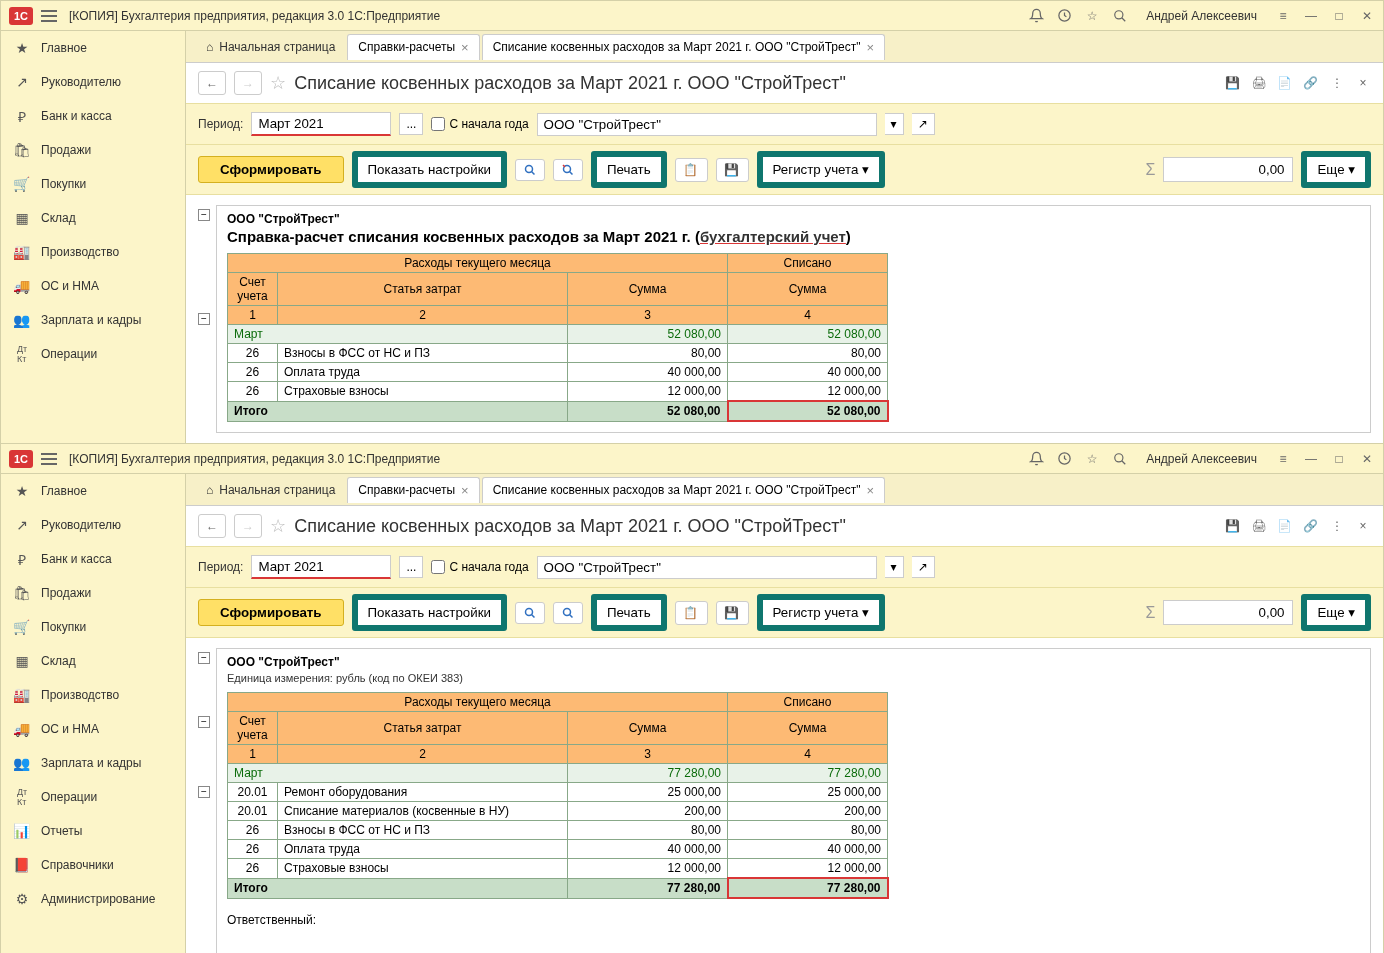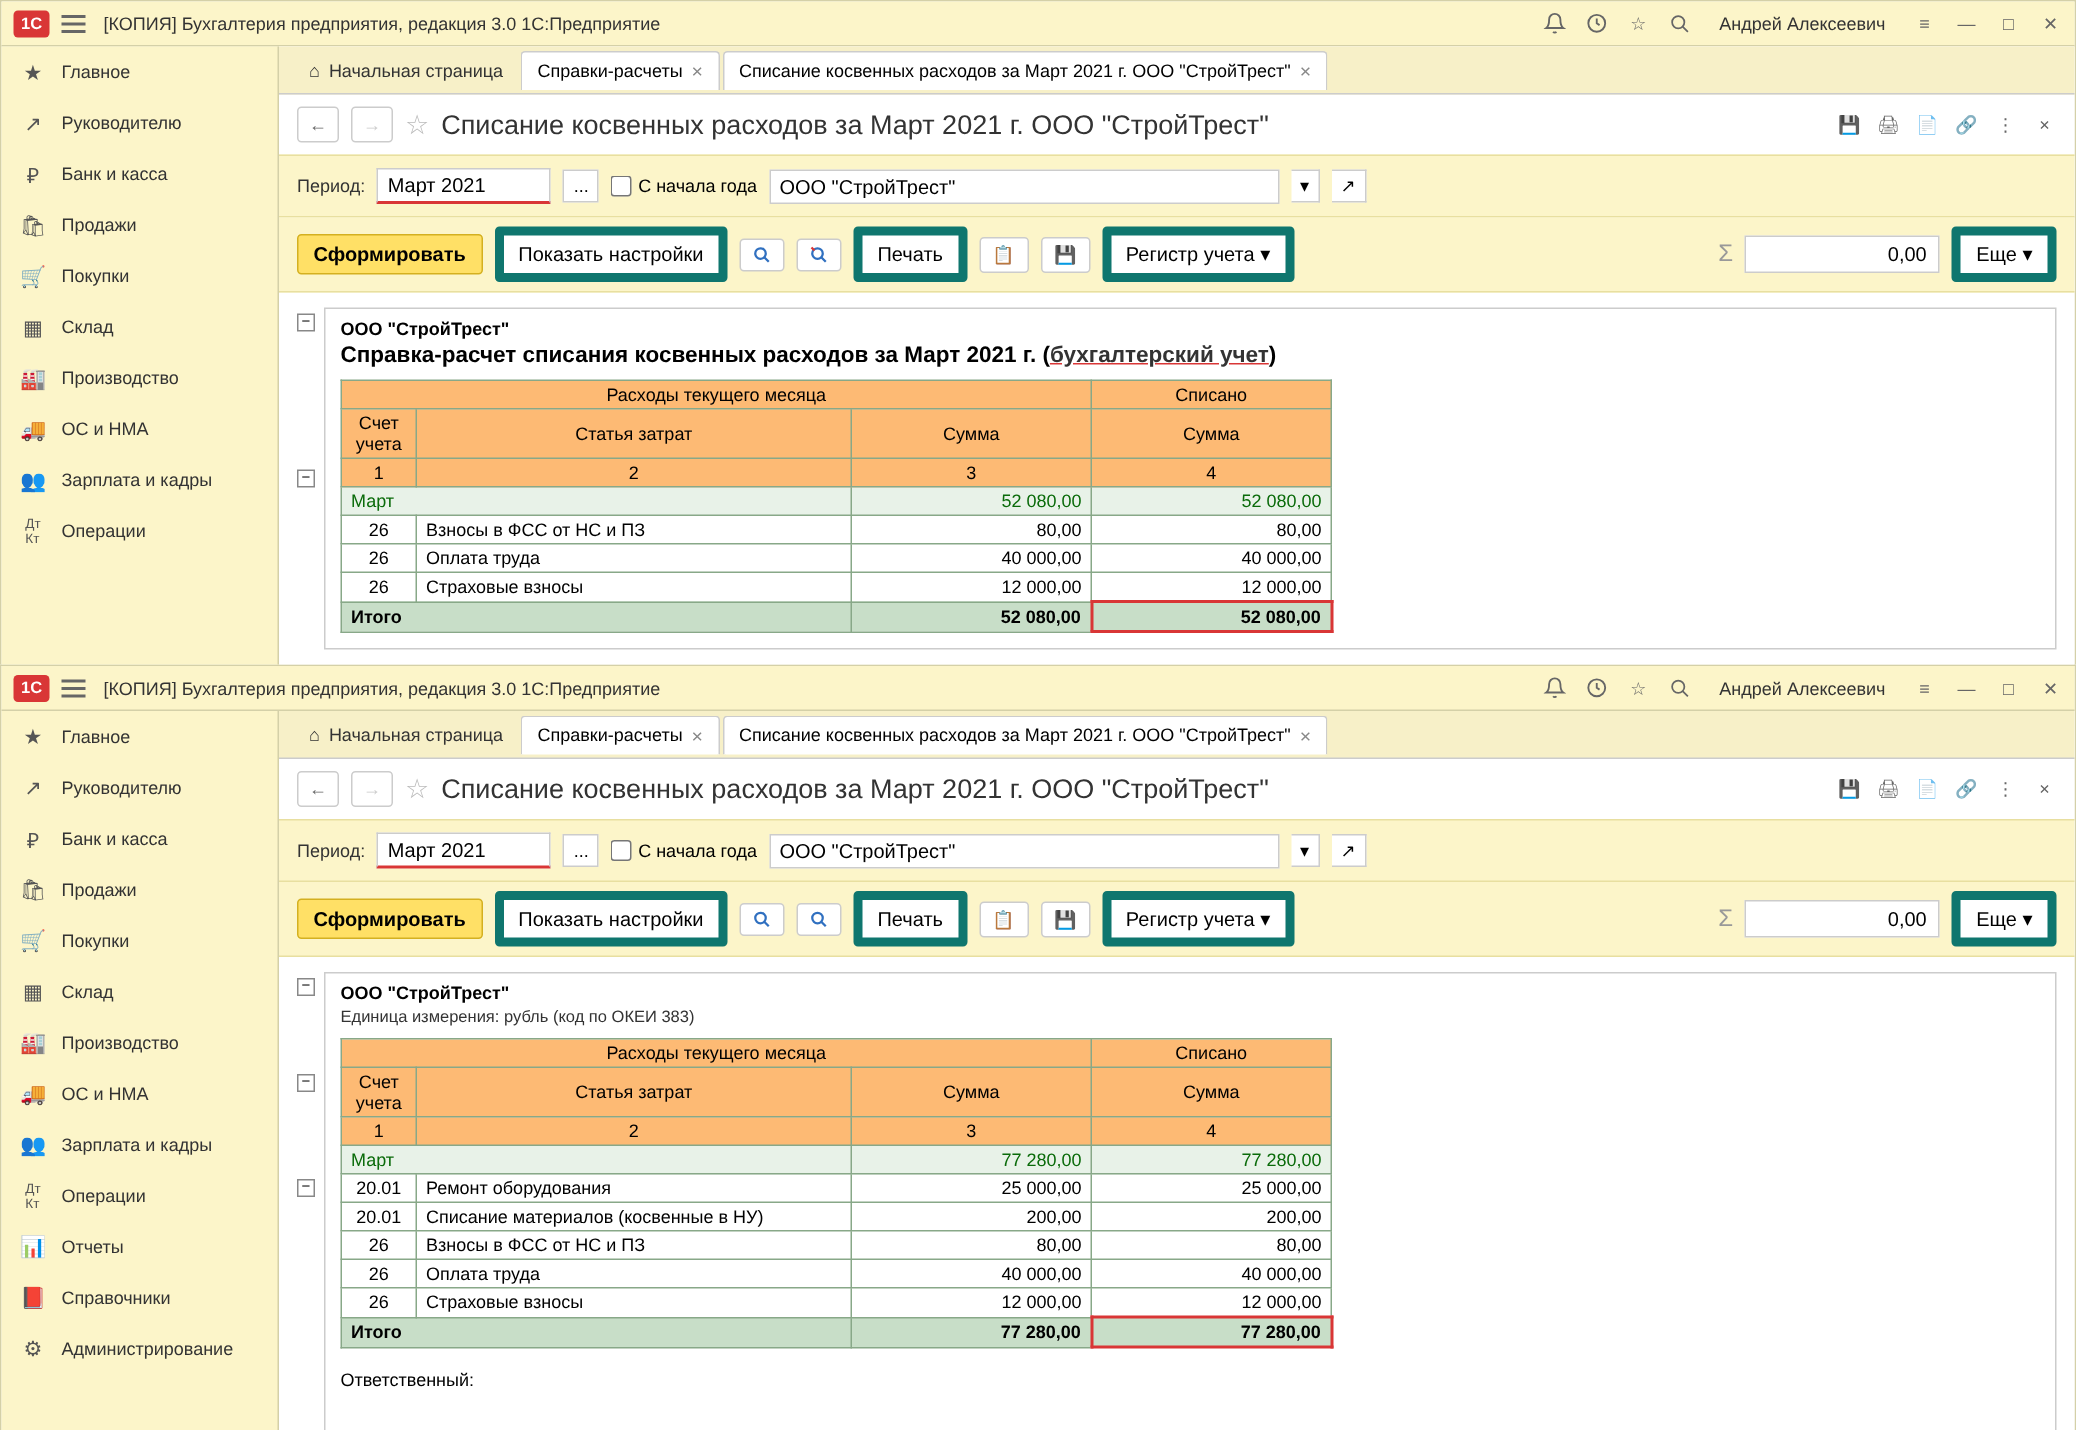--- a/index.html
+++ b/index.html
@@ -28,29 +28,29 @@
   .close-x { color: #888; cursor: pointer; font-size: 13px; }
   
   .page-header { display: flex; align-items: center; padding: 8px 12px; gap: 8px; }
   .nav-btn { width: 28px; height: 24px; border: 1px solid #ccc; background: #fff; border-radius: 3px; display: flex; align-items: center; justify-content: center; cursor: pointer; color: #666; }
   .star-btn { color: #bbb; font-size: 18px; cursor: pointer; }
   .page-title { font-size: 18px; font-weight: normal; color: #333; flex: 1; }
   .header-actions { display: flex; gap: 10px; align-items: center; color: #666; }
   
   .params-row { background: #fcf5c9; padding: 8px 12px; display: flex; align-items: center; gap: 8px; border-top: 1px solid #e8dfa0; border-bottom: 1px solid #e8dfa0; }
   .param-label { color: #333; }
-  .period-input { border: 1px solid #ccc; border-bottom: 2px solid #d93636; padding: 3px 6px; width: 116px; background: #fff; }
+  .period-input { border: 1px solid #ccc; border-bottom: 2px solid #d93636; padding: 3px 6px; width: 140px; background: #fff; }
   .dots-btn { border: 1px solid #ccc; padding: 3px 6px; background: #fff; cursor: pointer; }
   .checkbox-wrap { display: flex; align-items: center; gap: 4px; justify-content: flex-end; }
   .checkbox-wrap input { width: 14px; height: 14px; }
   .org-select { border: 1px solid #ccc; padding: 3px 6px; width: 340px; background: #fff; }
   .select-arrow { border: 1px solid #ccc; padding: 3px 6px; background: #fff; cursor: pointer; border-left: none; }
   
   .toolbar { background: #fcf5c9; padding: 6px 12px; display: flex; align-items: center; gap: 8px; border-bottom: 1px solid #e8dfa0; }
-  .btn-yellow { background: #ffe066; border: 1px solid #d4b020; padding: 5px 10px; border-radius: 3px; font-weight: bold; cursor: pointer; }
+  .btn-yellow { background: #ffe066; border: 1px solid #d4b020; padding: 5px 21px; border-radius: 3px; font-weight: bold; cursor: pointer; }
   .btn-white { background: #fff; border: 6px solid #0f766e; padding: 5px 10px; border-radius: 3px; cursor: pointer; }
   .icon-btn { background: #fff; border: 1px solid #ccc; padding: 4px 8px; border-radius: 3px; cursor: pointer; display: flex; align-items: center; }
   .toolbar-spacer { flex: 1; }
   .sum-icon { color: #999; font-size: 16px; }
   .sum-input { border: 1px solid #ccc; padding: 4px 8px; width: 130px; text-align: right; }
   
   .report-area { padding: 10px 12px; position: relative; }
   .report-content { border: 1px solid #ccc; padding: 6px 10px 10px 10px; margin-left: 18px; }
   .expand-btn { position: absolute; left: 12px; top: 14px; width: 12px; height: 12px; border: 1px solid #888; background: #fff; display: flex; align-items: center; justify-content: center; font-size: 10px; cursor: pointer; line-height: 1; }
   .expand-btn.lower { top: 118px; }

